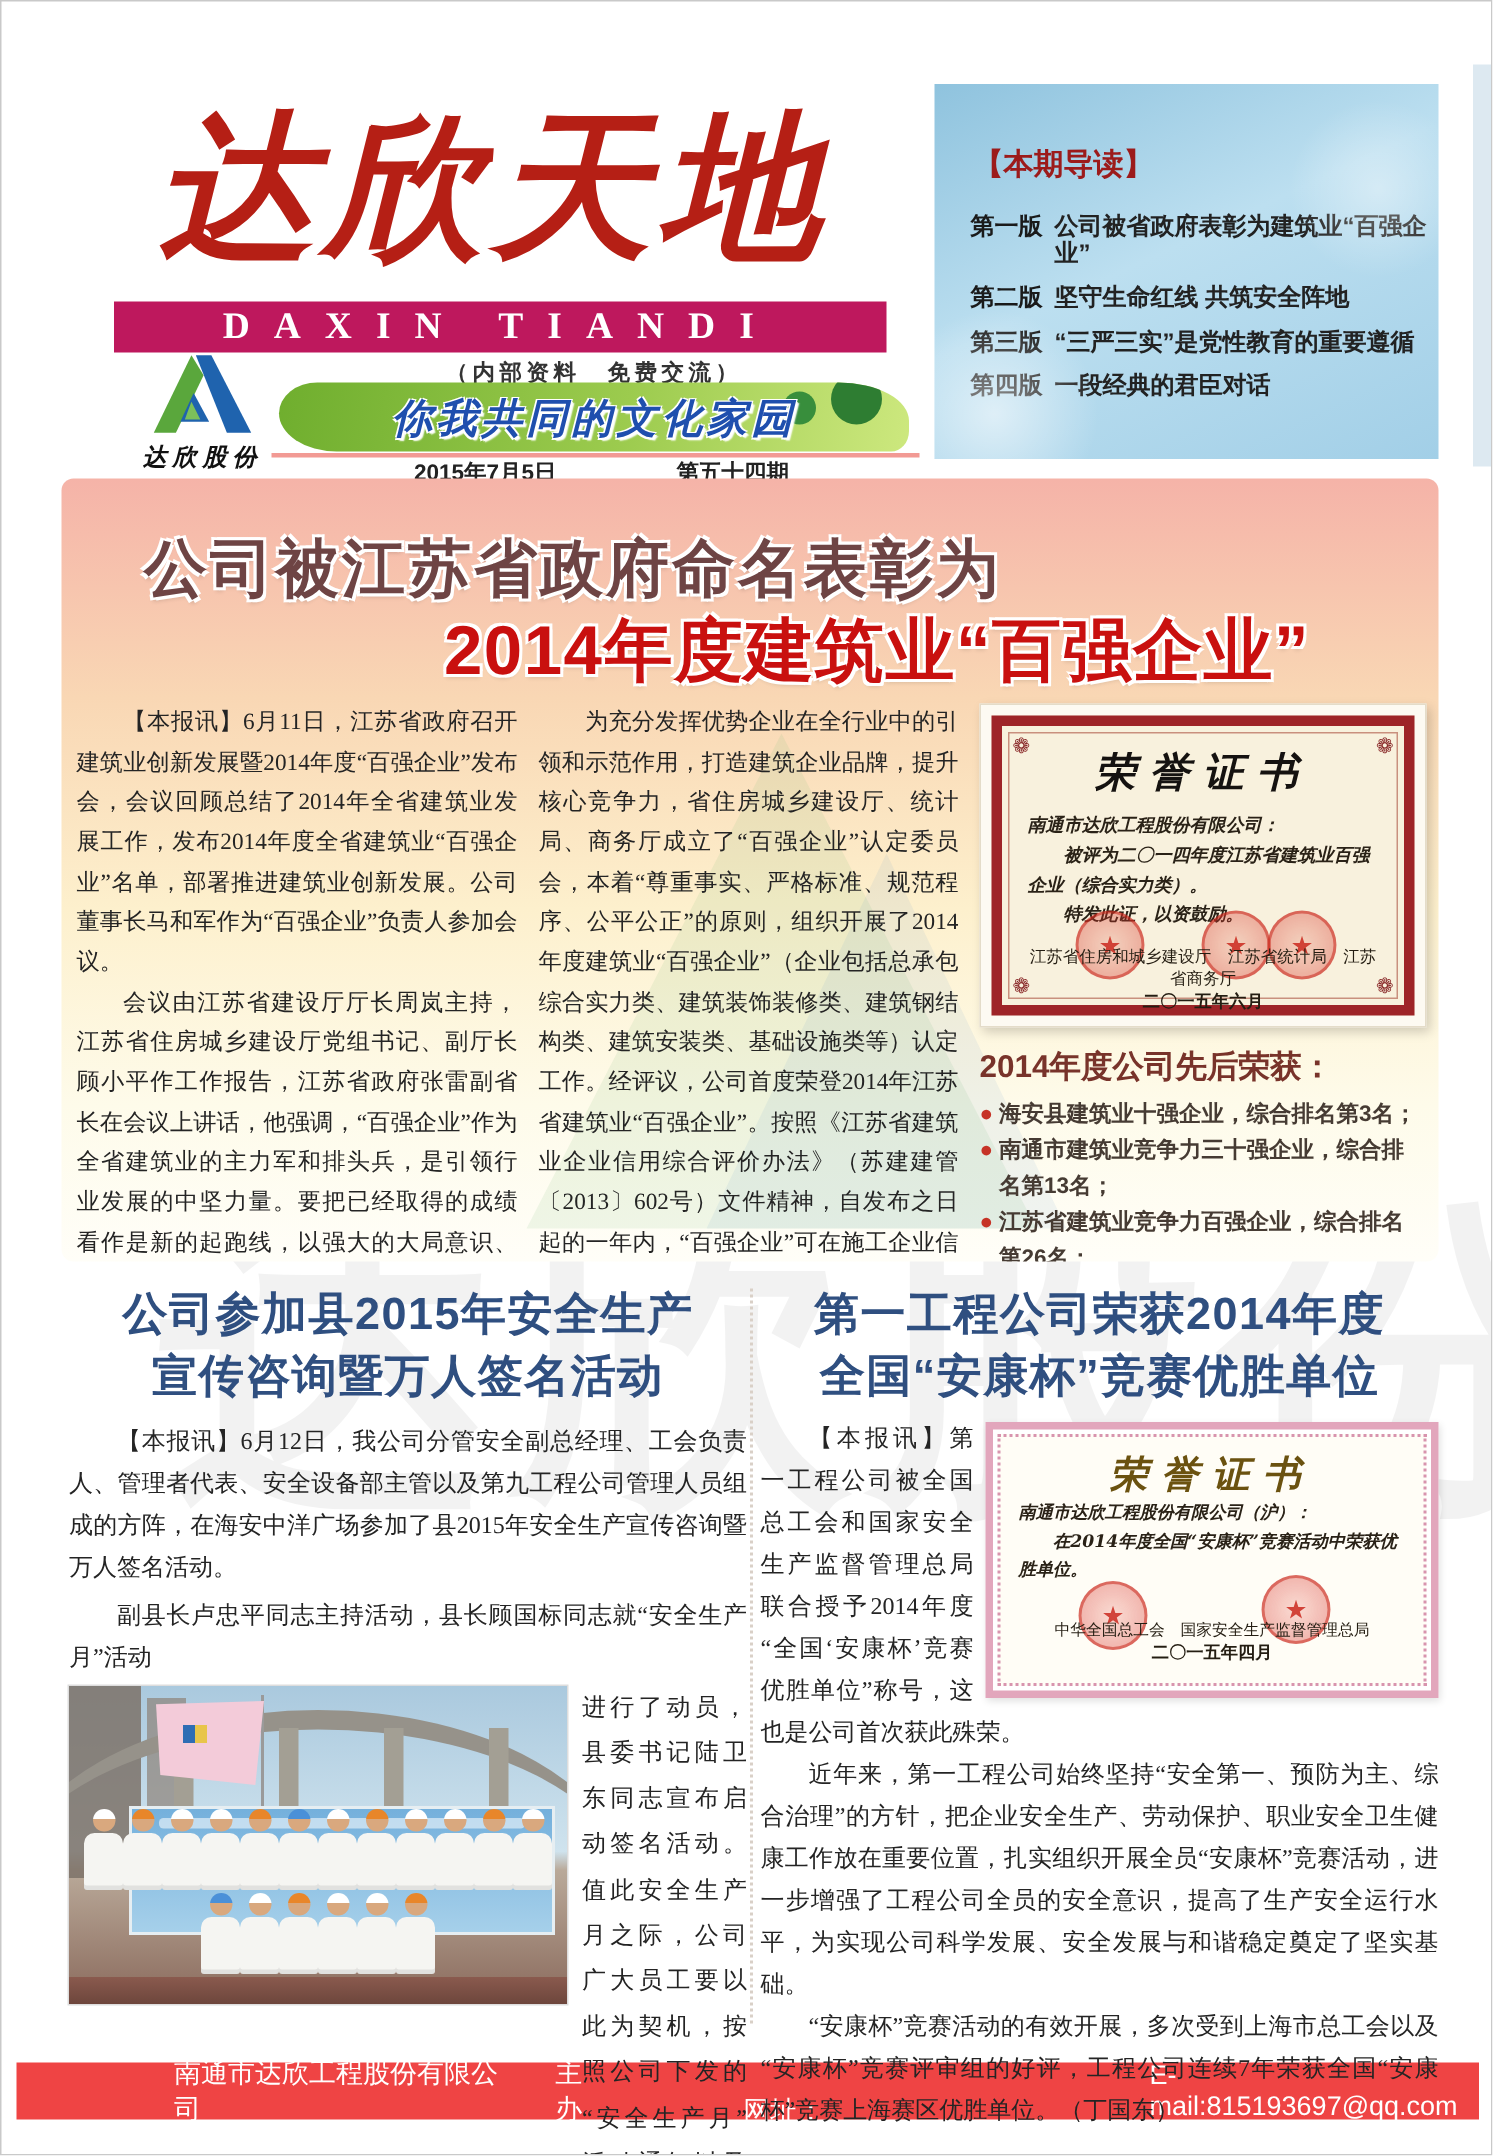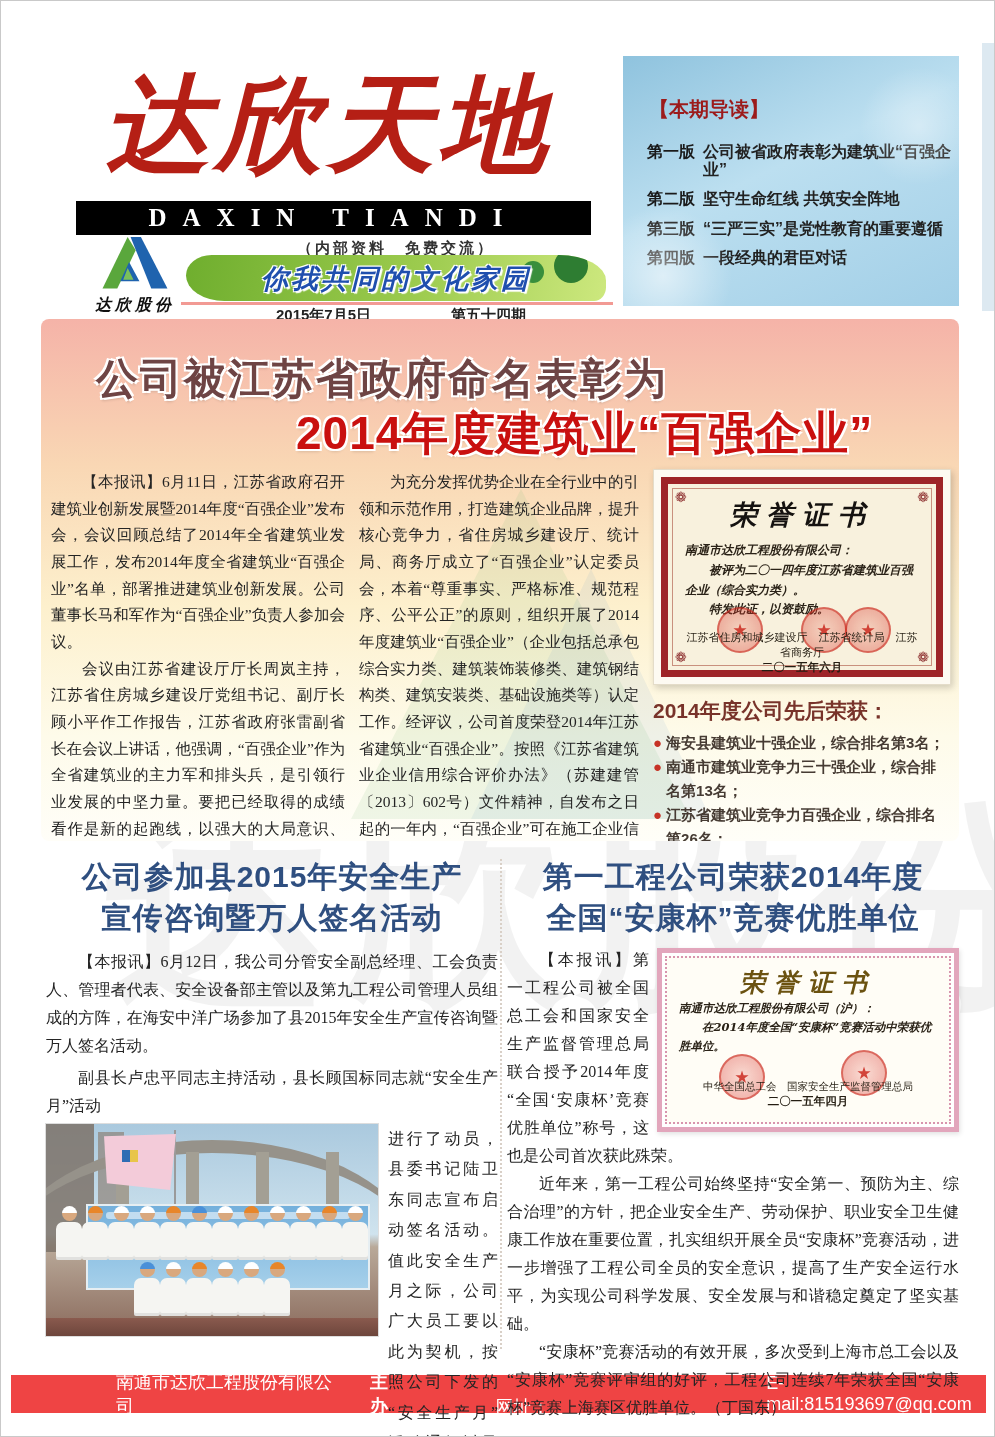--- a/index.html
+++ b/index.html
@@ -5,21 +5,21 @@
   * { margin:0; padding:0; box-sizing:border-box; }
   body { background:#ffffff; font-family:"Liberation Sans", sans-serif; }
   .page { position:relative; width:995px; height:1437px; margin:0 auto; background:#fff;
           border:1px solid #c9c9c9; overflow:hidden; }
 
   
   .mast-title { position:absolute; left:62px; top:48px; width:530px; height:150px;
     font-family:"DejaVu Serif", serif; font-weight:bold; font-style:italic;
     font-size:106px; line-height:150px; color:#b51f15; text-align:center; letter-spacing:6px; }
   .mast-enbar { position:absolute; left:75px; top:200px; width:515px; height:34px;
-    background:#000000; color:#fff; font-family:"Liberation Serif", serif; font-weight:bold;
+    background:#be185d; color:#fff; font-family:"Liberation Serif", serif; font-weight:bold;
     font-size:25px; letter-spacing:16px; text-align:center; line-height:34px; }
   .mast-sub { position:absolute; left:185px; top:238px; width:420px; text-align:center;
     font-size:15px; color:#333; letter-spacing:3px; font-weight:bold; }
   .logo-wrap { position:absolute; left:88px; top:230px; width:92px; text-align:center; }
   .logo-wrap svg { display:block; margin:0 auto; }
   .logo-text { font-family:"DejaVu Serif", serif; font-weight:bold; font-style:italic;
     font-size:16px; color:#111; letter-spacing:4px; margin-top:2px; }
   .grass { position:absolute; left:185px; top:254px; width:420px; height:46px;
     background:linear-gradient(100deg,#6fae2e 0%,#9ccb4e 55%,#cde87e 100%);
     border-radius:30px 55px 14px 45px / 24px 30px 16px 30px; overflow:hidden; }
@@ -146,21 +146,21 @@
   .cert2 .cert-issuers { font-size:10.5px; margin-top:8px; }
 
   
   .watermark { position:absolute; left:105px; top:752px; font-family:"DejaVu Serif",serif;
     font-weight:bold; font-size:225px; letter-spacing:12px; color:rgba(130,130,130,.10);
     z-index:0; pointer-events:none; white-space:nowrap; }
 
   
   .footer { position:absolute; left:10px; top:1374px; width:975px; height:38px; background:#ef4444;
     color:#fff; display:flex; align-items:center; font-size:18px; }
-  .footer .f-pub { margin-left:105px; } .footer .f-role { margin-left:24px;font-weight:bold; }
+  .footer .f-pub { margin-left:105px; } .footer .f-role { margin-left:24px; }
   .footer .f-web { margin-left:90px;margin-top:46px; } .footer .f-mail { margin-left:80px; }
 </style>
 </head>
 <body>
 
 <div class="page">
 
   <div class="watermark">达欣股份</div>
 
   <div class="mast-title">达欣天地</div>

